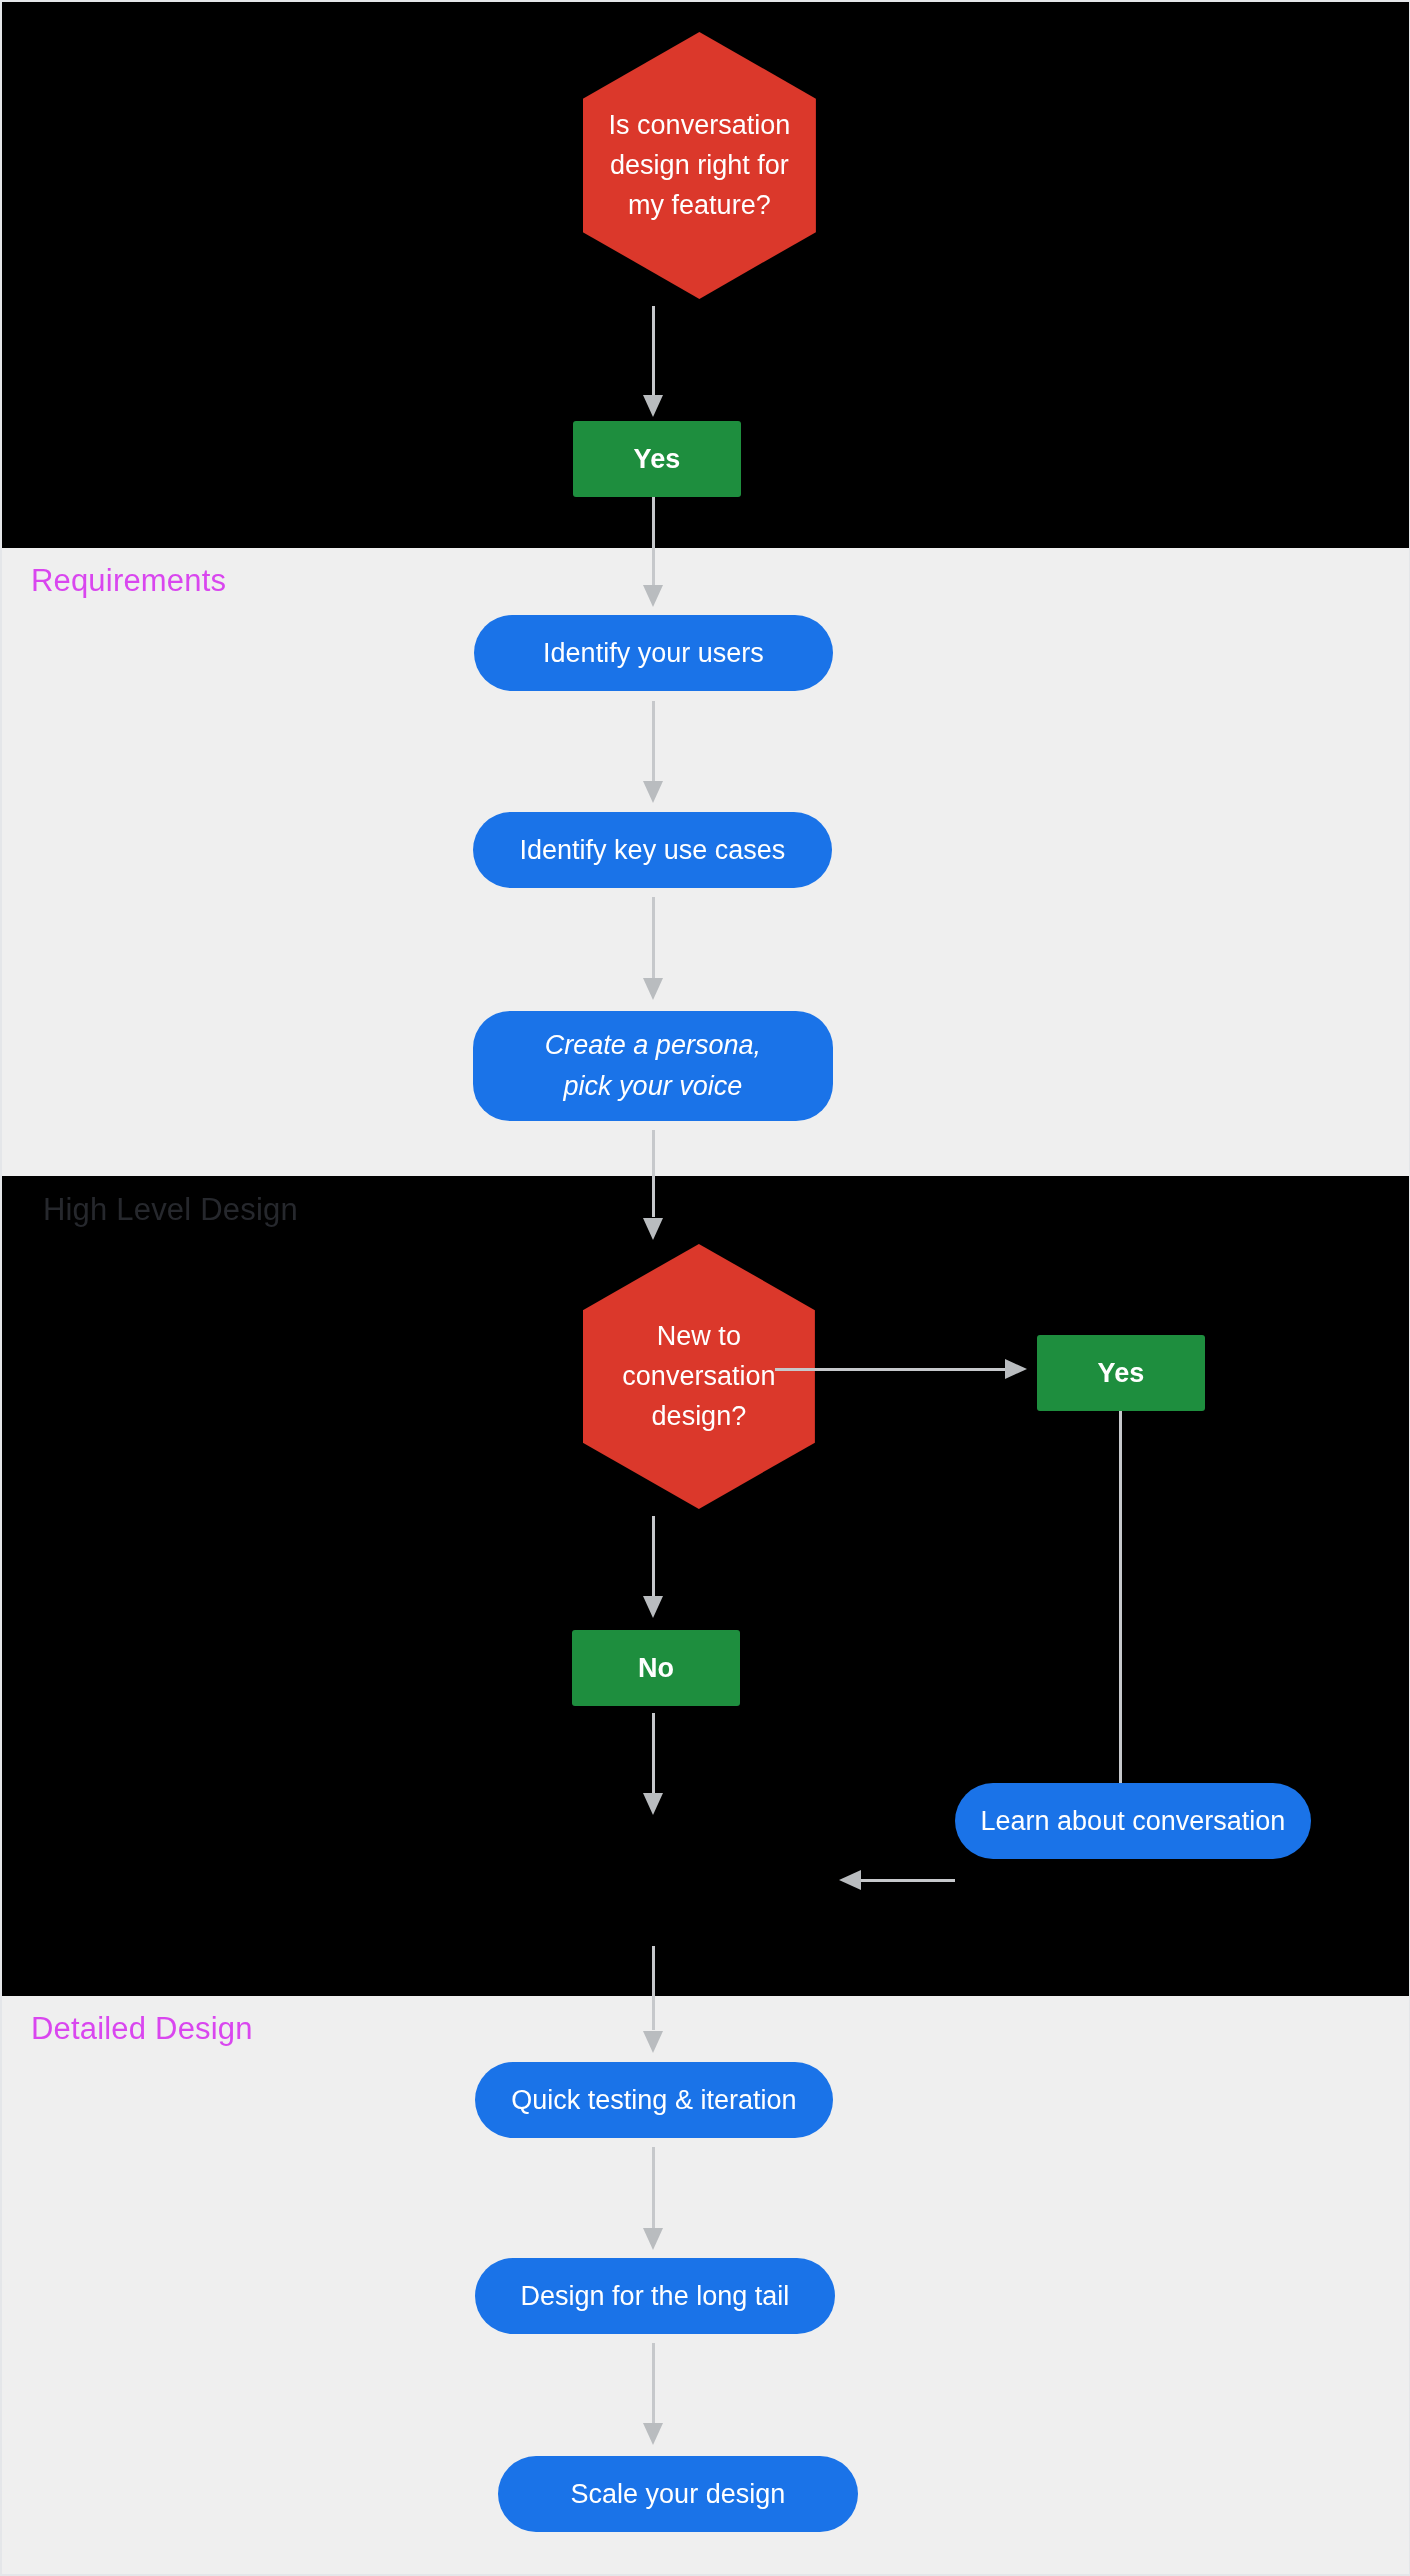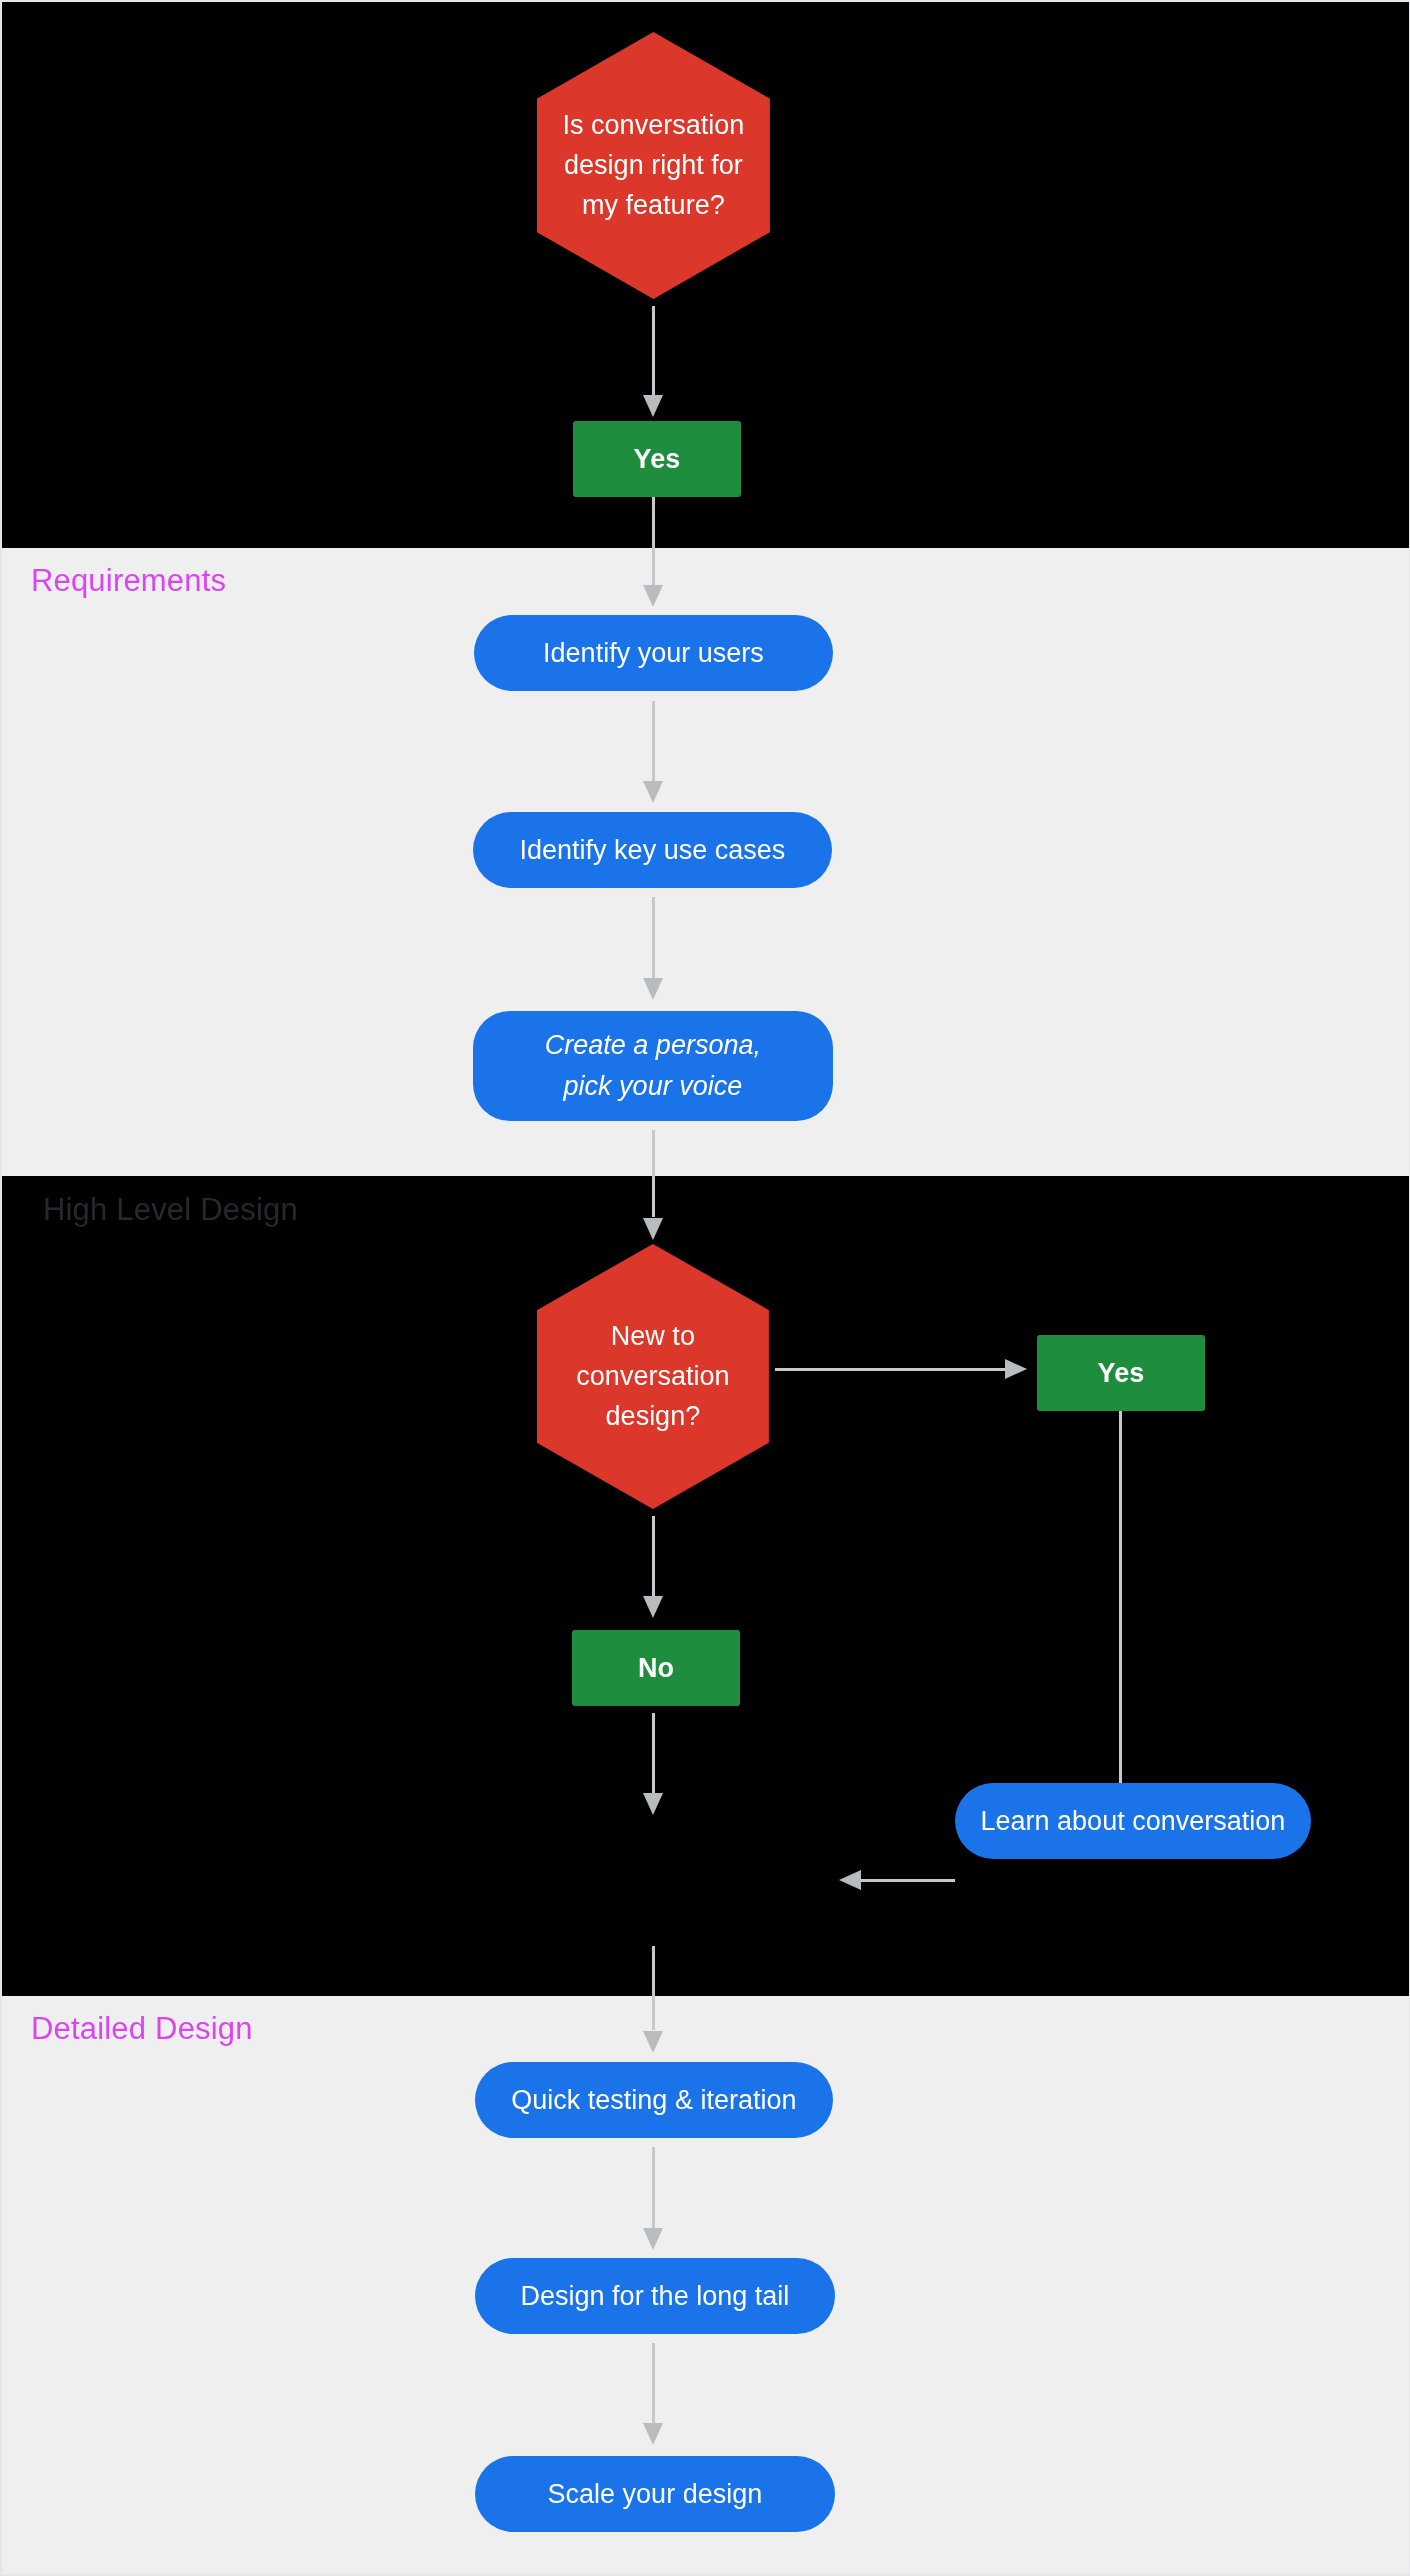--- a/index.html
+++ b/index.html
@@ -11,21 +11,21 @@
   .band-dark{background:#000000;}
   .band-light{background:#efefef;}
   .slabel{position:absolute;left:29px;font-size:31px;line-height:37px;font-weight:400;
           color:#d946ef;letter-spacing:0.2px;}
   .slabel-dark{color:#26282d;margin-left:12px;}
 
   .node{position:absolute;display:flex;flex-direction:column;align-items:center;
         justify-content:center;text-align:center;color:#ffffff;font-size:27px;
         font-weight:500;line-height:40px;cursor:pointer;}
   .hex{width:233px;height:267px;background:#db382b;
-       clip-path:polygon(50% 0%,100% 25%,100% 75%,50% 100%,0% 75%,0% 25%);}
+       clip-path:polygon(50% 0%,100% 25%,100% 75%,50% 100%,0% 75%,0% 25%);margin-left:46px;}
   .btn{width:168px;height:76px;background:#1e8e3e;border-radius:3px;font-weight:bold;}
   .pill{width:359px;height:76px;background:#1a73e8;border-radius:38px;}
   .pill2{width:360px;height:110px;background:#1a73e8;border-radius:37px;line-height:41px;font-style:italic;}
 
   .vline{position:absolute;width:2.8px;background:#c6c8cb;}
   .hline{position:absolute;height:2.8px;background:#c6c8cb;}
   .ah{position:absolute;width:0;height:0;}
   .ah-down{border-left:10.2px solid transparent;border-right:10.2px solid transparent;
            border-top:22px solid #b9bcbf;}
   .ah-right{border-top:10.2px solid transparent;border-bottom:10.2px solid transparent;
@@ -130,19 +130,19 @@
   <div class="vline" style="left:650px;top:2145px;height:82px"></div>
   <div class="ah ah-down" style="left:641px;top:2226px"></div>
 
   <div class="node pill" style="left:473px;top:2256px;width:360px">
     <span>Design for the long tail</span>
   </div>
 
   <div class="vline" style="left:650px;top:2341px;height:80px"></div>
   <div class="ah ah-down" style="left:641px;top:2421px"></div>
 
-  <div class="node pill" style="left:473px;top:2454px;width:360px">
+  <div class="node pill" style="left:496px;top:2454px;width:360px">
     <span>Scale your design</span>
   </div>
 
  </div>
 </div>
 
 
 </body></html>

